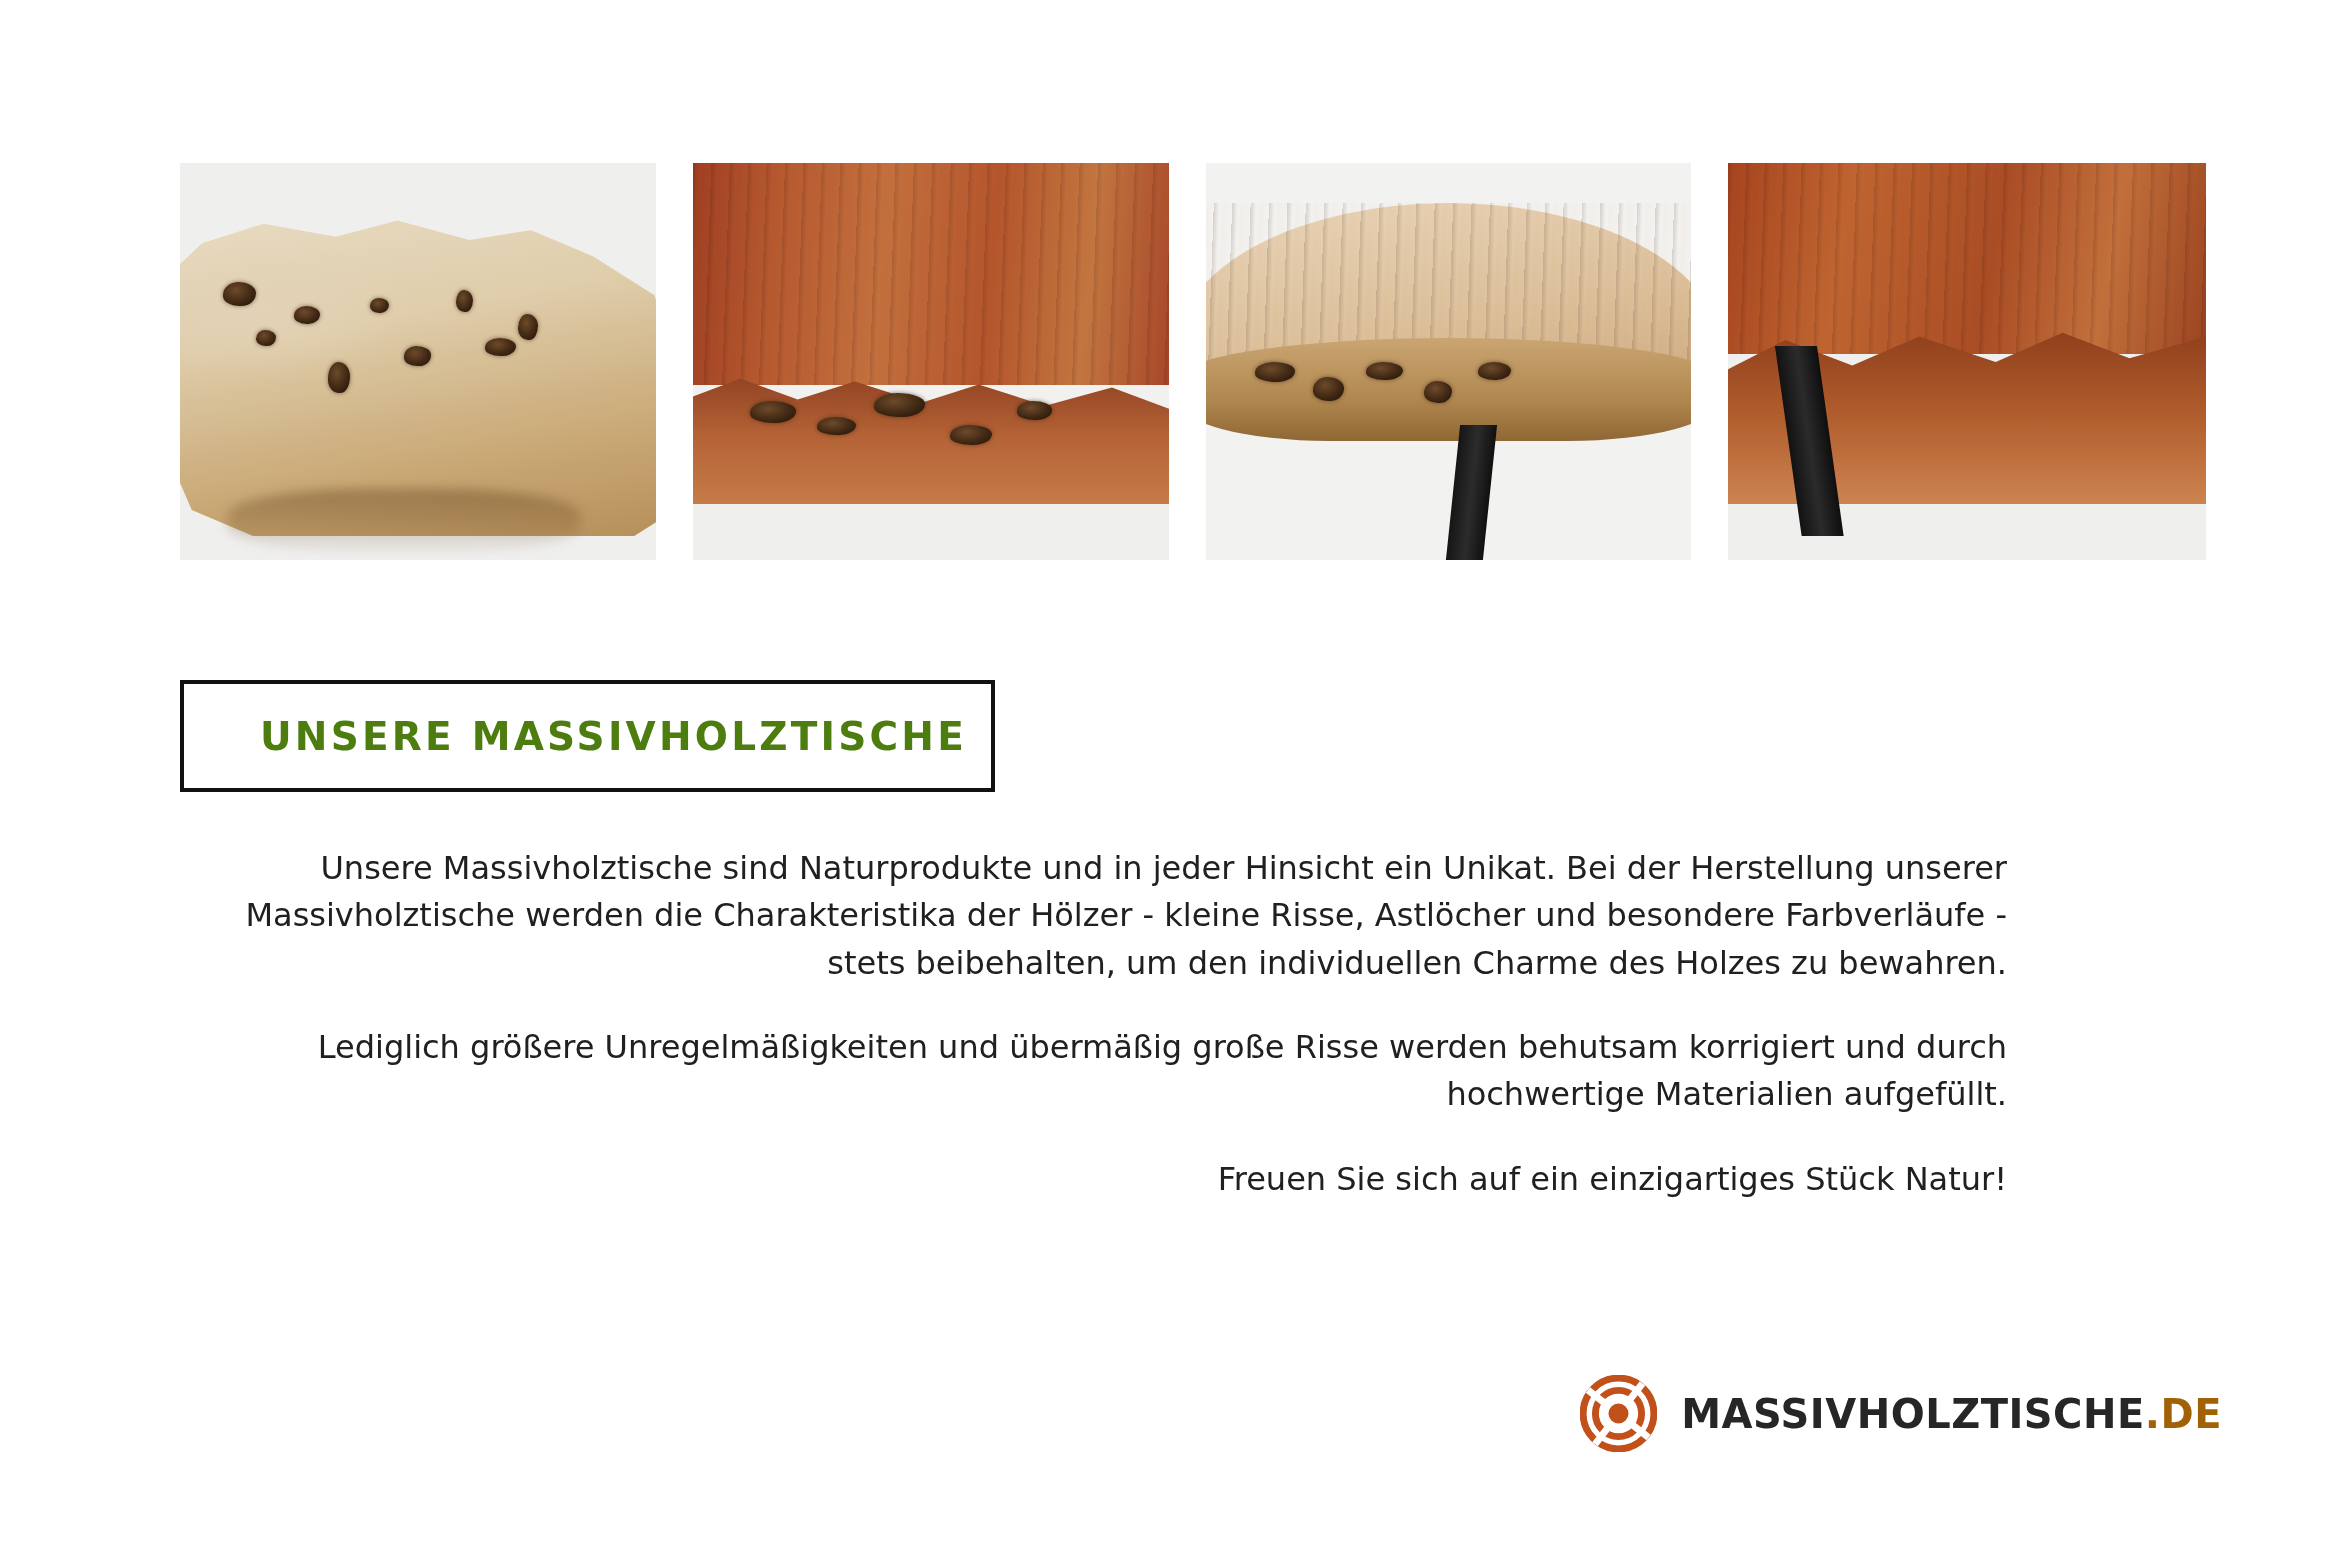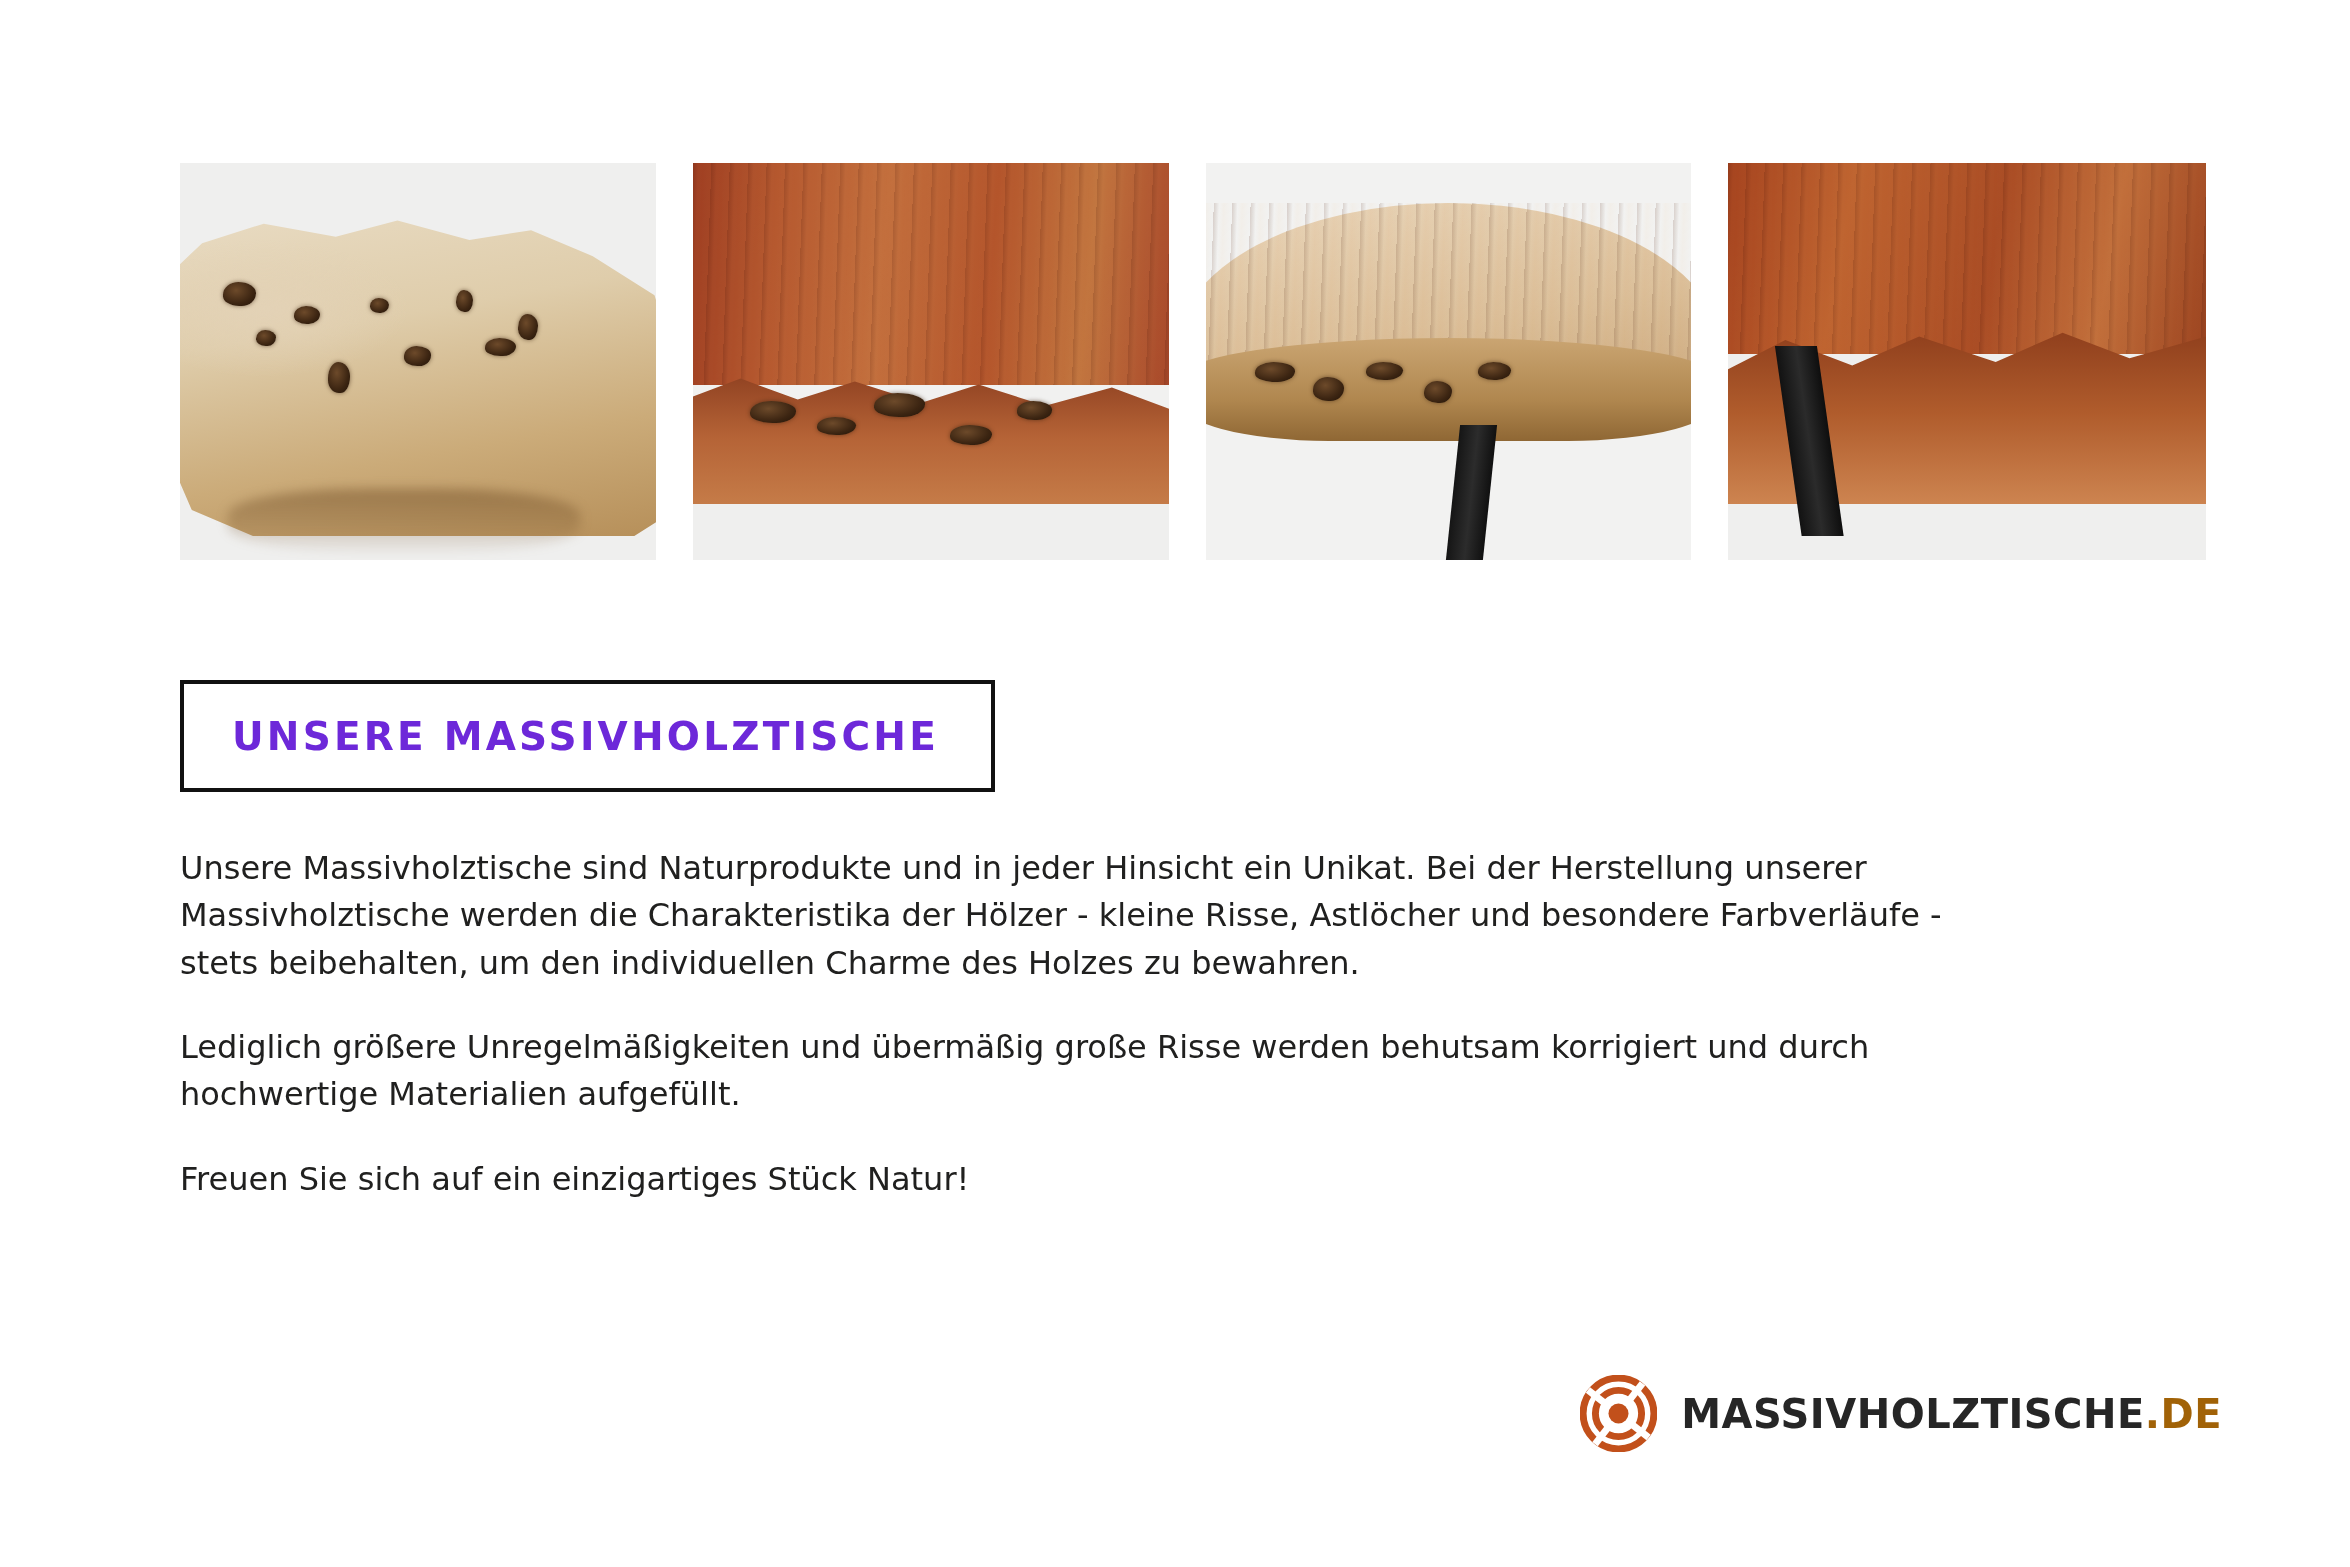--- a/index.html
+++ b/index.html
@@ -136,43 +136,44 @@
     left: 180px;
     top: 680px;
     width: 815px;
     height: 112px;
     border: 4.6px solid #111111;
     box-sizing: border-box;
     display: flex;
     align-items: center;
   }
   .headline-text {
-    padding-left: 48px;
+    padding-left: 76px;
     font-family: "DejaVu Sans", sans-serif;
     font-weight: 700;
     font-size: 39px;
     letter-spacing: 3.2px;
-    color: #6d28d9;
+    color: #4d7c0f;
     white-space: nowrap;
   }
 
   
   .body-copy {
     position: absolute;
     left: 180px;
     top: 845px;
     width: 1837px;
   }
   .body-copy p {
     margin: 0 0 37px 0;
     font-size: 32px;
     line-height: 1.48;
     color: #20201f;
     font-family: "DejaVu Sans", sans-serif;
     max-width: 1827px;
+    text-align: right;
   }
   .body-copy p:last-child { margin-bottom: 0; }
 
   
   .brand {
     position: absolute;
     right: 129px;
     bottom: 116px;
     display: flex;
     align-items: center;

